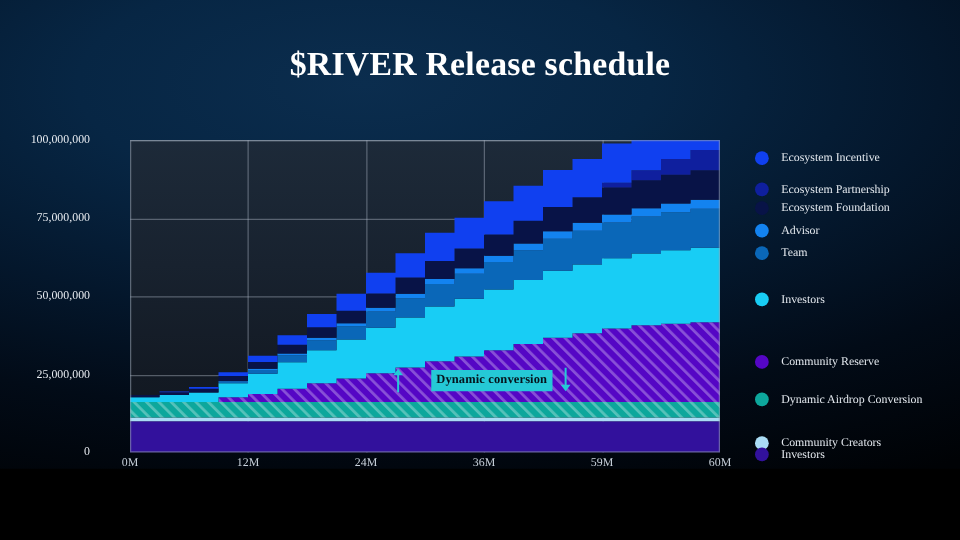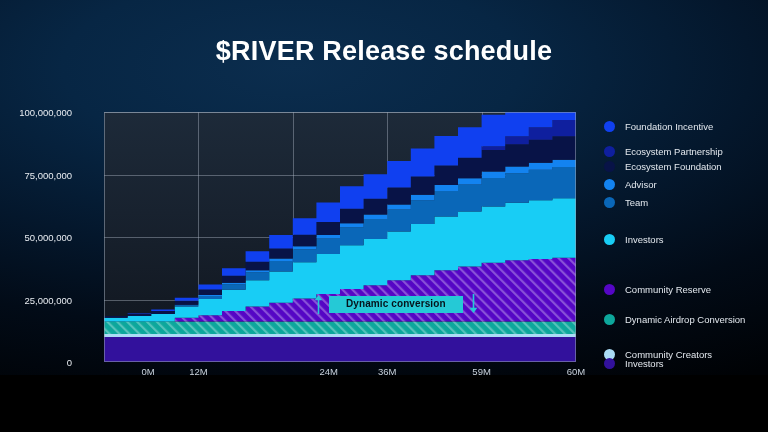--- a/index.html
+++ b/index.html
@@ -5,20 +5,21 @@
   html,body{margin:0;padding:0;}
   body{
     width:768px;height:432px;overflow:hidden;
     font-family:"Liberation Sans","DejaVu Sans",sans-serif;
     background:#000;
   }
   #root{
     position:relative;width:768px;height:375px;
     background:
       radial-gradient(115% 95% at 38% 18%, #0b2d4e 0%, #072644 26%, #04172c 52%, #020b17 74%, #000205 100%);
+    font-family: Liberation Serif, serif;
   }
   #title{
     position:absolute;left:0;top:36px;width:768px;text-align:center;
     color:#ffffff;font-size:27px;font-weight:bold;letter-spacing:.2px;
   }
   
   #plot-wrap{position:absolute;left:104px;top:112px;width:472px;height:250px;}
   #plot-bg{
     position:absolute;inset:0;
     background:linear-gradient(180deg,#1d2a39 0%,#18222f 40%,#131a24 75%,#10161e 100%);
@@ -39,21 +40,21 @@
   }
   
   #legend{position:absolute;left:604px;top:108px;width:164px;}
   .leg-row{position:absolute;left:0;display:flex;align-items:center;gap:10px;}
   .leg-dot{width:11px;height:11px;border-radius:50%;flex:0 0 auto;}
   .leg-label{color:#e3e8ee;font-size:9.5px;white-space:nowrap;}
   
   #dyn-ann{position:absolute;left:313px;top:294px;display:flex;align-items:center;gap:5px;}
   #dyn-box{
     background:#25c9d6;color:#06131c;font-size:10px;font-weight:bold;
-    padding:3px 17px 4px;letter-spacing:.1px;line-height:1;
+    padding:3px 4px 4px;letter-spacing:.1px;line-height:1;margin-left:16px;
   }
   .ann-arrow{width:11px;height:20px;}
 </style>
 </head>
 <body>
 
 <div id="root">
 
   <div id="title">$RIVER Release schedule</div>
 
@@ -105,21 +106,21 @@
     <div id="dyn-box">Dynamic conversion</div>
     <svg class="ann-arrow" viewBox="0 0 11 20">
       <path d="M5.5 0 L5.5 17" stroke="#25c9d6" stroke-width="1.6" fill="none"></path>
       <path d="M5.5 19 L1.6 13.8 L9.4 13.8 Z" fill="#25c9d6"></path>
     </svg>
   </div>
 
   <div id="legend">
       <div class="leg-row" style="top: 13px;">
         <span class="leg-dot" style="background: rgb(16, 64, 240);"></span>
-        <span class="leg-label">Foundation Incentive</span>
+        <span class="leg-label">Ecosystem Incentive</span>
       </div>
       <div class="leg-row" style="top: 38px; justify-content: center;">
         <span class="leg-dot" style="background: rgb(15, 31, 158);"></span>
         <span class="leg-label">Ecosystem Partnership</span>
       </div>
       <div class="leg-row" style="top: 53px;">
         <span class="leg-dot" style="background: rgb(8, 19, 71);"></span>
         <span class="leg-label">Ecosystem Foundation</span>
       </div>
       <div class="leg-row" style="top: 71px;">
@@ -149,19 +150,19 @@
       <div class="leg-row" style="top: 250px;">
         <span class="leg-dot" style="background: rgb(50, 17, 156);"></span>
         <span class="leg-label">Investors</span>
       </div>
     </div>
 <div class="ytick" style="top: 362px;">0</div>
     <div class="ytick" style="top: 299.5px;">25,000,000</div>
     <div class="ytick" style="top: 237px;">50,000,000</div>
     <div class="ytick" style="top: 174.5px;">75,000,000</div>
     <div class="ytick" style="top: 112px;">100,000,000</div>
-    <div class="xtick" style="left: 104px; margin-left: 44px;">0M</div>
+    <div class="xtick" style="left: 104px;">0M</div>
     <div class="xtick" style="left: 198.4px;">12M</div>
-    <div class="xtick" style="left: 292.8px; margin-left: 36px;">24M</div>
+    <div class="xtick" style="left: 292.8px;">24M</div>
     <div class="xtick" style="left: 387.2px;">36M</div>
     <div class="xtick" style="left: 481.6px;">59M</div>
     <div class="xtick" style="left: 576px;">60M</div>
   </div>
 
 </body></html>

